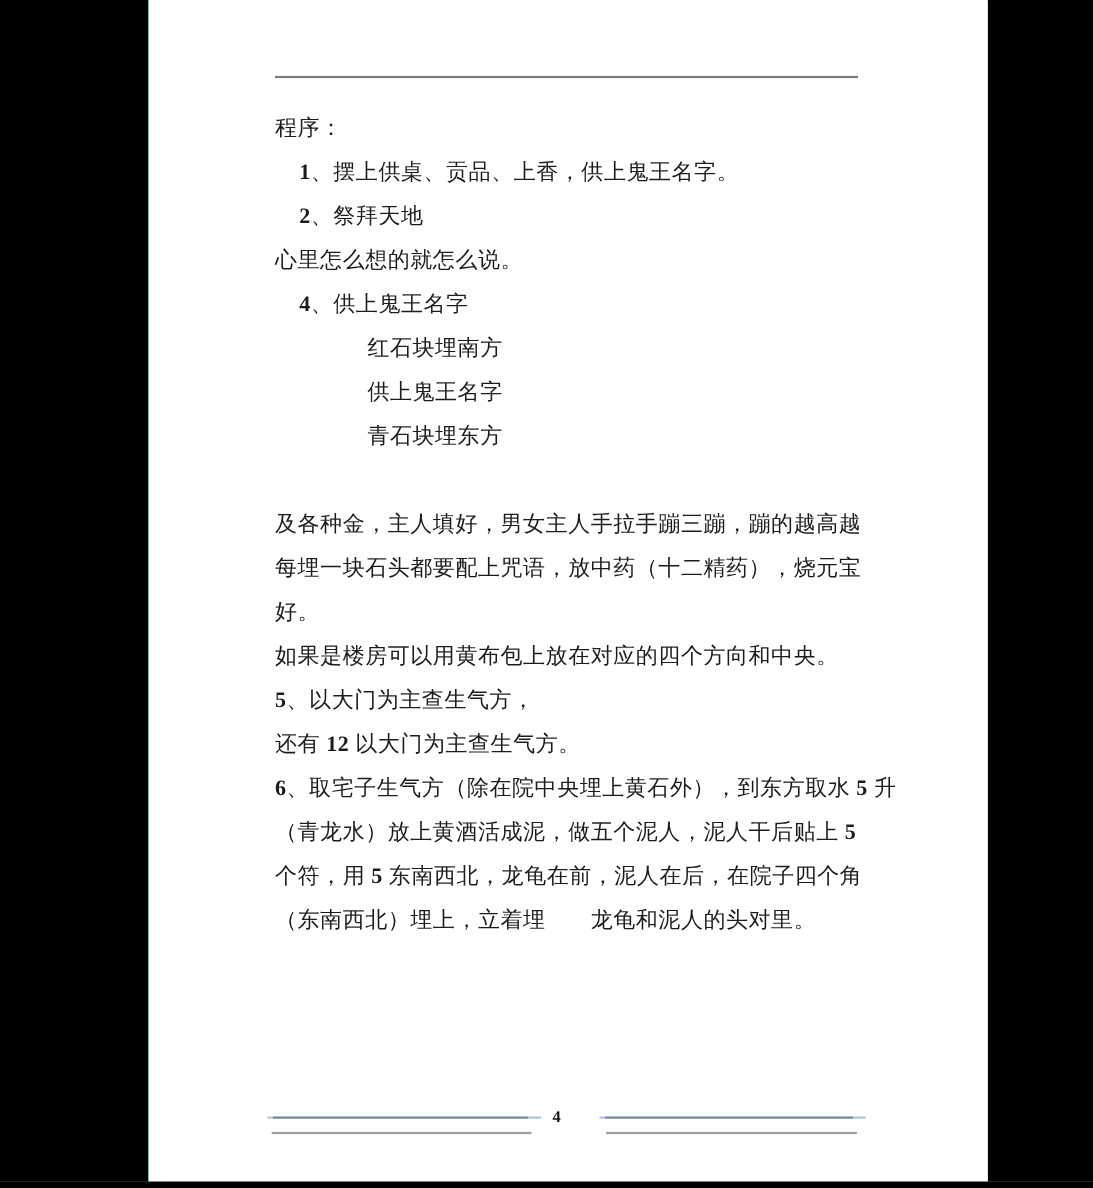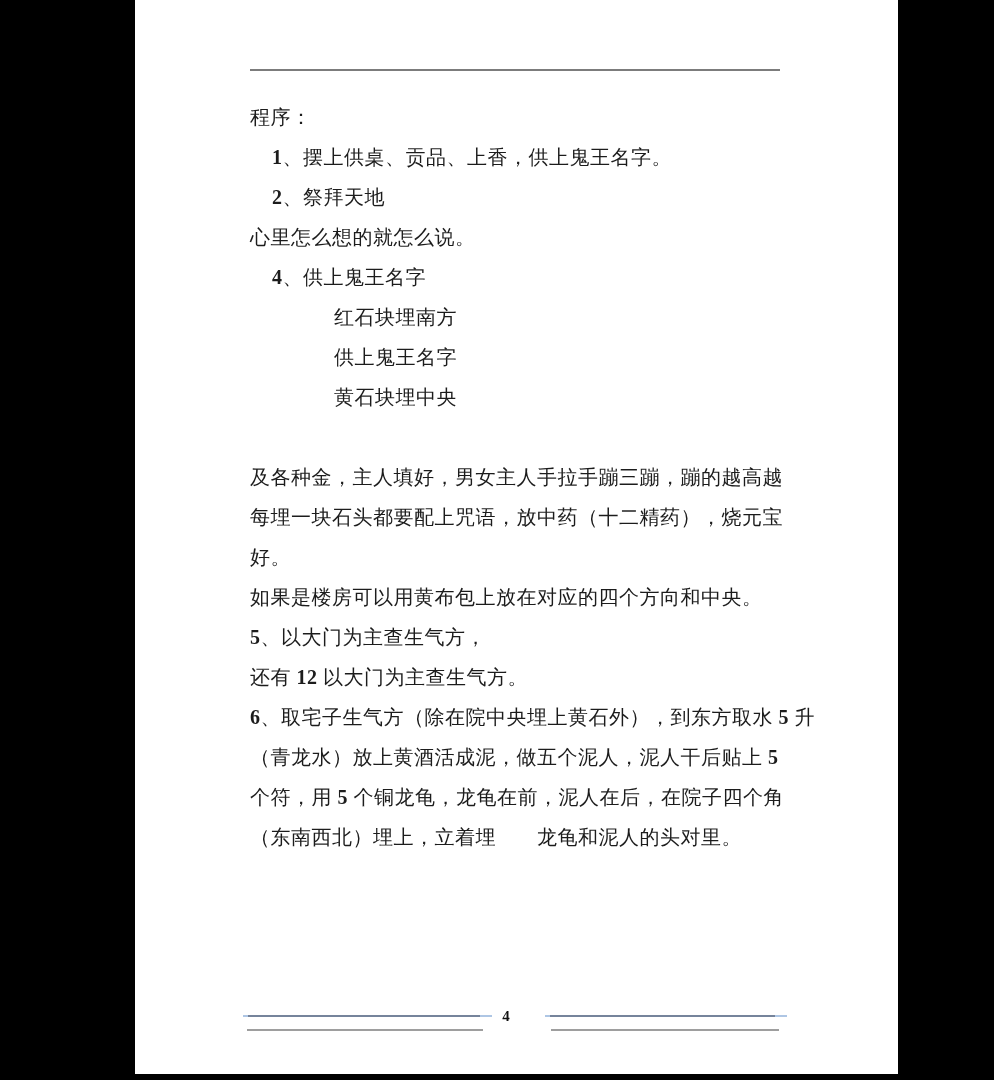--- a/index.html
+++ b/index.html
@@ -89,31 +89,31 @@
     <div class="header-rule"></div>
 
     <div class="content">
         <div class="line indent-none"><span class="seg">程序：</span></div>
         <div class="line indent-list"><span class="seg bold">1</span><span class="seg">、摆上供桌、贡品、上香，供上鬼王名字。</span></div>
         <div class="line indent-list"><span class="seg bold">2</span><span class="seg">、祭拜天地</span></div>
         <div class="line indent-none"><span class="seg">心里怎么想的就怎么说。</span></div>
         <div class="line indent-list"><span class="seg bold">4</span><span class="seg">、供上鬼王名字</span></div>
         <div class="line indent-deep"><span class="seg">红石块埋南方</span></div>
         <div class="line indent-deep"><span class="seg">供上鬼王名字</span></div>
-        <div class="line indent-deep"><span class="seg">黄石块埋中央</span></div>
+        <div class="line indent-deep"><span class="seg">青石块埋东方</span></div>
         <div class="line indent-none"></div>
         <div class="line indent-none"><span class="seg">及各种金，主人填好，男女主人手拉手蹦三蹦，蹦的越高越</span></div>
         <div class="line indent-none"><span class="seg">每埋一块石头都要配上咒语，放中药（十二精药），烧元宝</span></div>
         <div class="line indent-none"><span class="seg">好。</span></div>
         <div class="line indent-none"><span class="seg">如果是楼房可以用黄布包上放在对应的四个方向和中央。</span></div>
         <div class="line indent-none"><span class="seg bold">5</span><span class="seg">、以大门为主查生气方，</span></div>
         <div class="line indent-none"><span class="seg">还有 </span><span class="seg bold">12</span><span class="seg"> 以大门为主查生气方。</span></div>
         <div class="line indent-none"><span class="seg bold">6</span><span class="seg">、取宅子生气方（除在院中央埋上黄石外），到东方取水 </span><span class="seg bold">5</span><span class="seg"> 升</span></div>
         <div class="line indent-none"><span class="seg">（青龙水）放上黄酒活成泥，做五个泥人，泥人干后贴上 </span><span class="seg bold">5</span></div>
-        <div class="line indent-none"><span class="seg">个符，用 </span><span class="seg bold">5</span><span class="seg"> 个铜龙龟，龙龟在前，泥人在后，在院子四个角</span></div>
+        <div class="line indent-none"><span class="seg">个符，用 </span><span class="seg bold">5</span><span class="seg"> 东南西北，龙龟在前，泥人在后，在院子四个角</span></div>
         <div class="line indent-none"><span class="seg">（东南西北）埋上，立着埋　　龙龟和泥人的头对里。</span></div>
       </div>
 
     <div class="footer-rule-upper fr-upper-left"></div>
     <div class="footer-rule-lower fr-lower-left"></div>
     <div class="page-number">4</div>
     <div class="footer-rule-upper fr-upper-right"></div>
     <div class="footer-rule-lower fr-lower-right"></div>
   </div>
 </div>

